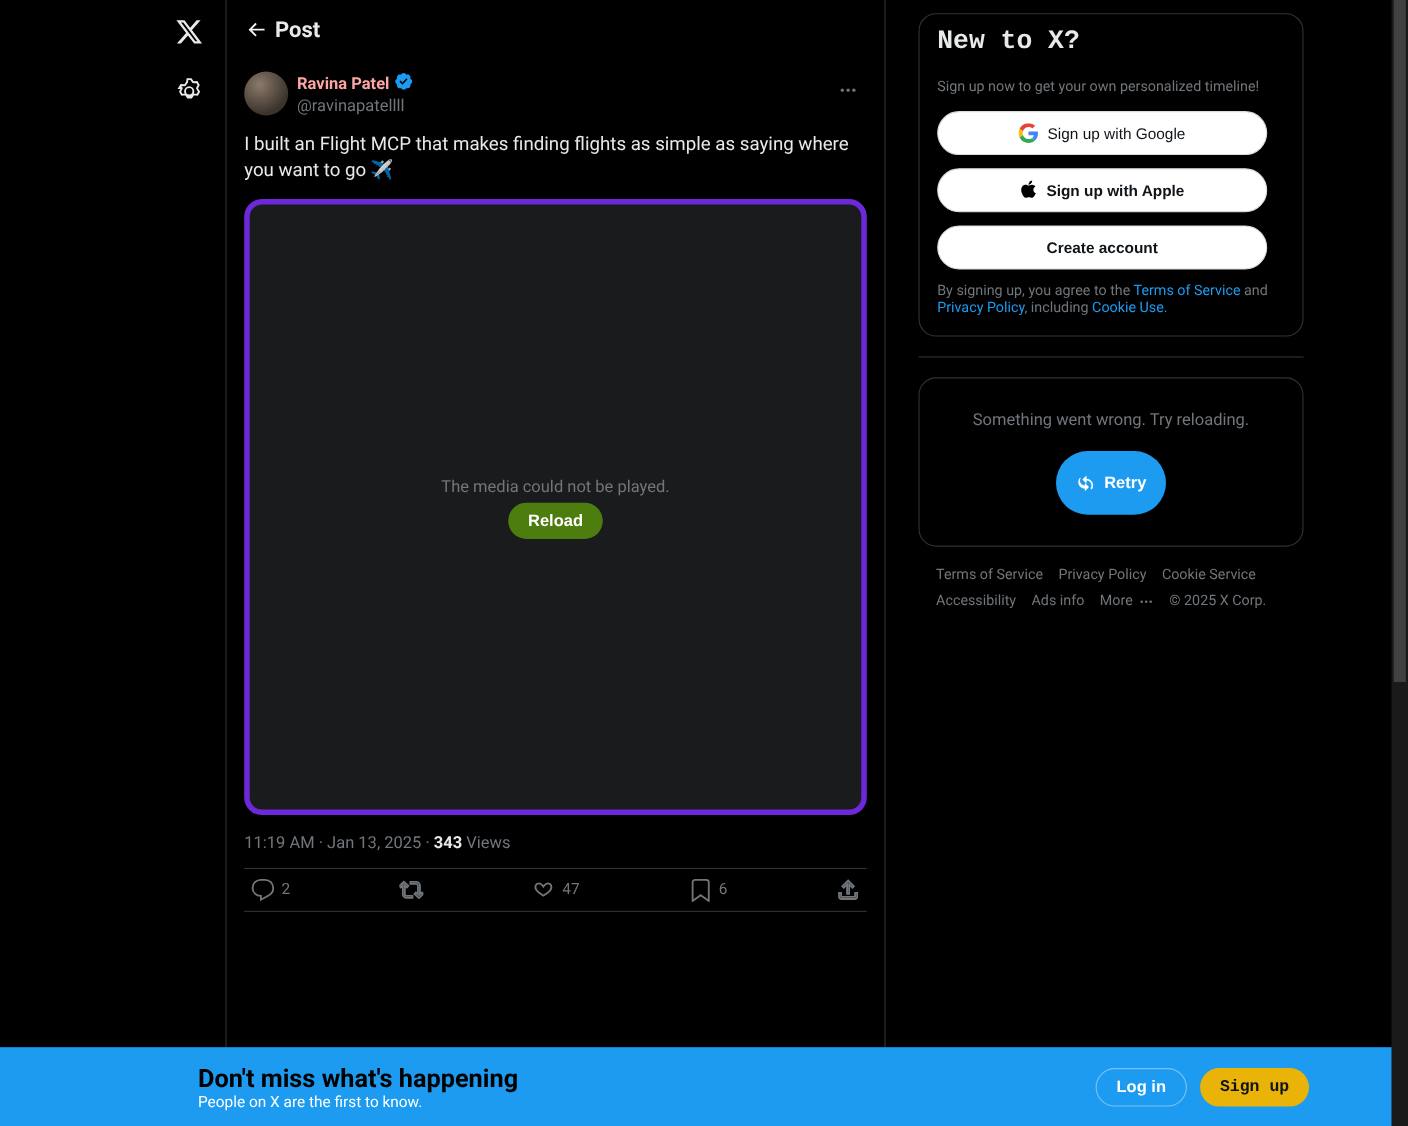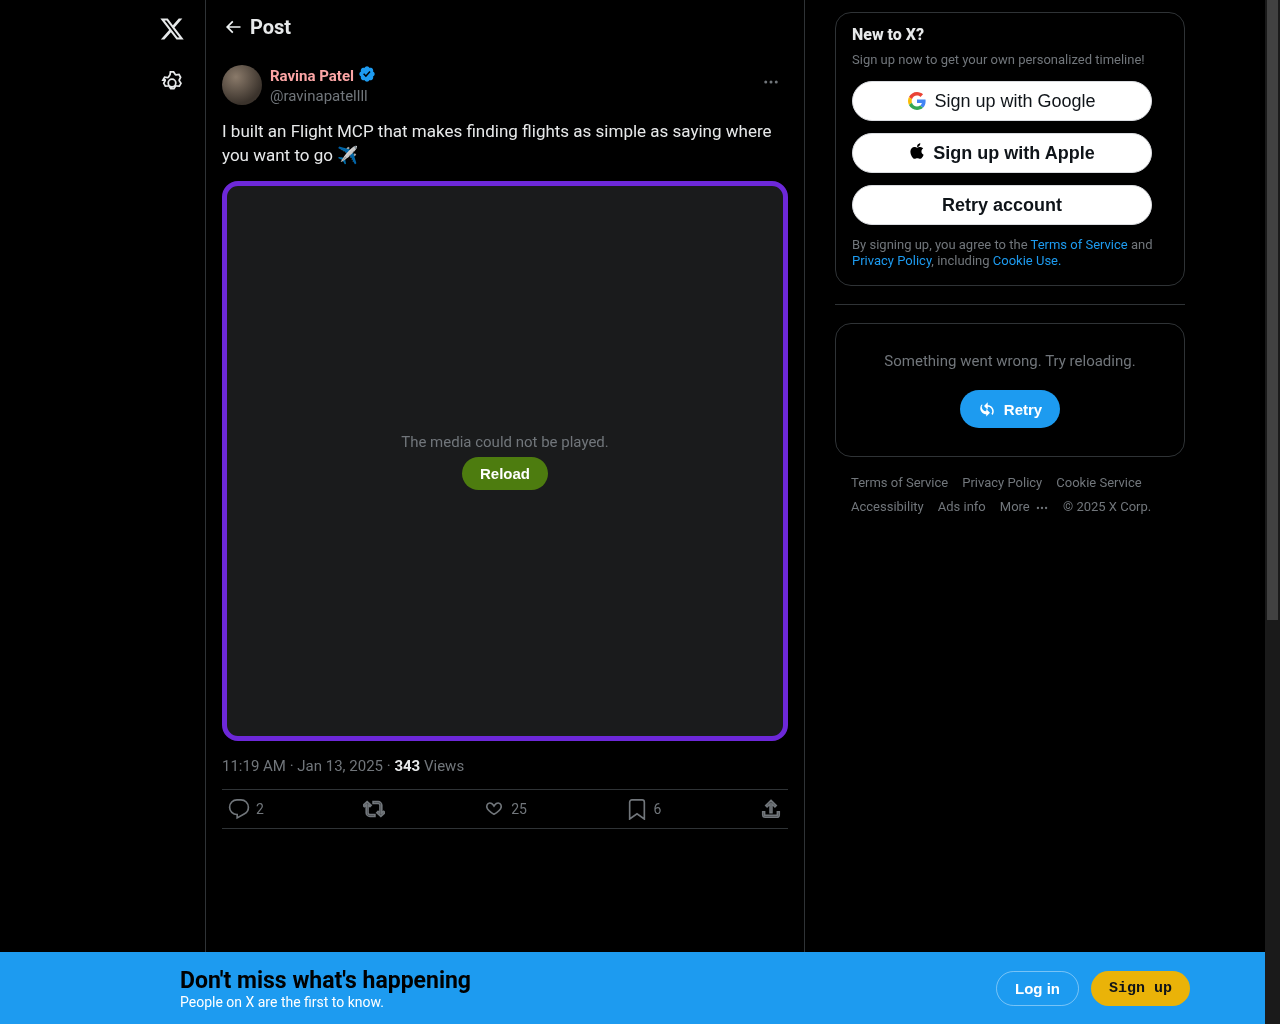--- a/index.html
+++ b/index.html
@@ -139,29 +139,29 @@
   
   .right {
     padding: 12px 0 0 30px;
     width: 380px;
   }
   .signup-card {
     border: 1px solid #2f3336;
     border-radius: 16px;
     padding: 12px 16px 16px;
   }
-  .signup-card h2 { font-size: 16px; font-weight: 800; margin-bottom: 8px; }
+  .signup-card h2 { font-size: 24px; font-weight: 800; margin-bottom: 20px; font-family: Liberation Mono, monospace; }
   .signup-sub { color: #71767b; font-size: 13px; margin-bottom: 14px; }
   .oauth-btn {
     display: flex; align-items: center; justify-content: center; gap: 8px;
     width: 300px; height: 40px;
     background: #fff; color: #0f1419;
     border: 1px solid #dadce0;
     border-radius: 999px;
-    font-size: 18px; font-weight: 500;
+    font-size: 14px; font-weight: 500;
     margin-bottom: 12px;
     cursor: pointer;
   }
   .oauth-btn.apple { font-weight: 700; }
   .oauth-btn.create { font-weight: 700; }
   .google-g {
     width: 18px; height: 18px;
   }
   .apple-logo svg { width: 16px; height: 18px; fill: #000; }
   .tos {
@@ -178,21 +178,21 @@
     border-radius: 16px;
     padding: 28px 16px;
     display: flex;
     flex-direction: column;
     align-items: center;
     gap: 20px;
   }
   .error-card-text { color: #71767b; font-size: 15px; }
   .retry-btn {
     background: #1d9bf0; color: #fff; border: none;
-    border-radius: 999px; padding: 10px 18px;
+    border-radius: 999px; padding: 20px 18px;
     font-size: 15px; font-weight: 700; cursor: pointer;
     display: inline-flex; align-items: center; gap: 8px;
   }
   .retry-btn svg { width: 18px; height: 18px; fill: none; stroke: #fff; stroke-width: 2; }
   .footer-links {
     margin-top: 16px;
     padding: 0 16px;
     color: #71767b;
     font-size: 13px;
     line-height: 20px;
@@ -323,21 +323,21 @@
         </div>
         <div class="action">
           <svg viewBox="0 0 24 24">
               <path d="M4.5 3.88l4.432 4.14-1.364 1.46L5.5 7.55V16c0 1.1.896 2 2 2H13v2H7.5c-2.209 0-4-1.79-4-4V7.55L1.432 9.48.068 8.02 4.5 3.88zM16.5 6H11V4h5.5c2.209 0 4 1.79 4 4v8.45l2.068-1.93 1.364 1.46-4.432 4.14-4.432-4.14 1.364-1.46 2.068 1.93V8c0-1.1-.896-2-2-2z"></path>
             </svg>
         </div>
         <div class="action">
           <svg viewBox="0 0 24 24">
               <path d="M16.697 5.5c-1.222-.06-2.679.51-3.89 2.16l-.805 1.09-.806-1.09C9.984 6.01 8.526 5.44 7.304 5.5c-1.243.07-2.349.78-2.91 2.1-.571 1.34-.373 2.89.474 4.28.866 1.43 2.296 2.66 3.899 3.79 1.148.81 2.288 1.47 3.233 1.97.945-.5 2.085-1.16 3.233-1.97 1.603-1.13 3.033-2.36 3.899-3.79.847-1.39 1.045-2.94.474-4.28-.561-1.32-1.667-2.03-2.909-2.1z"></path>
             </svg>
-          <span>25</span>
+          <span>47</span>
         </div>
         <div class="action bookmark">
           <svg viewBox="0 0 24 24">
               <path d="M4 4.5C4 3.12 5.119 2 6.5 2h11C18.881 2 20 3.12 20 4.5v18.44l-8-5.71-8 5.71V4.5z"></path>
             </svg>
           <span>6</span>
         </div>
         <div class="action share">
           <svg viewBox="0 0 24 24">
               <path d="M12 2.59l5.7 5.7-1.41 1.42L13 6.41V16h-2V6.41l-3.3 3.3-1.41-1.42L12 2.59zM21 15l-.02 3.51c0 1.38-1.12 2.49-2.5 2.49H5.5C4.11 21 3 19.88 3 18.5V15h2v3.5c0 .28.22.5.5.5h12.98c.28 0 .5-.22.5-.5L19 15h2z"></path>
@@ -363,21 +363,21 @@
         <span>Sign up with Google</span>
       </button>
       <button class="oauth-btn apple">
         <span class="apple-logo">
           <svg viewBox="0 0 384 512">
               <path d="M318.7 268.7c-.2-36.7 16.4-64.4 50-84.8-18.8-26.9-47.2-41.7-84.7-44.6-35.5-2.8-74.3 20.7-88.5 20.7-15 0-49.4-19.7-76.4-19.7C63.3 141.2 4 184.8 4 273.5q0 39.3 14.4 81.2c12.8 36.7 59 126.7 107.2 125.2 25.2-.6 43-17.9 75.8-17.9 31.8 0 48.3 17.9 76.4 17.9 48.6-.7 90.4-82.5 102.6-119.3-65.2-30.7-61.7-90-61.7-91.9zm-56.6-164.2c27.3-32.4 24.8-61.9 24-72.5-24.1 1.4-52 16.4-67.9 34.9-17.5 19.8-27.8 44.3-25.6 71.9 26.1 2 49.9-11.4 69.5-34.3z"></path>
             </svg>
         </span>
         <span>Sign up with Apple</span>
       </button>
-      <button class="oauth-btn create">Retry account</button>
+      <button class="oauth-btn create">Create account</button>
       <div class="tos">
         <span>By signing up, you agree to the </span><a>Terms of Service</a><span> and </span><a>Privacy Policy</a><span>, including </span><a>Cookie Use.</a>
       </div>
     </div>
 
     <div class="sep-line"></div>
 
     <div class="error-card">
       <div class="error-card-text">Something went wrong. Try reloading.</div>
       <button class="retry-btn">

